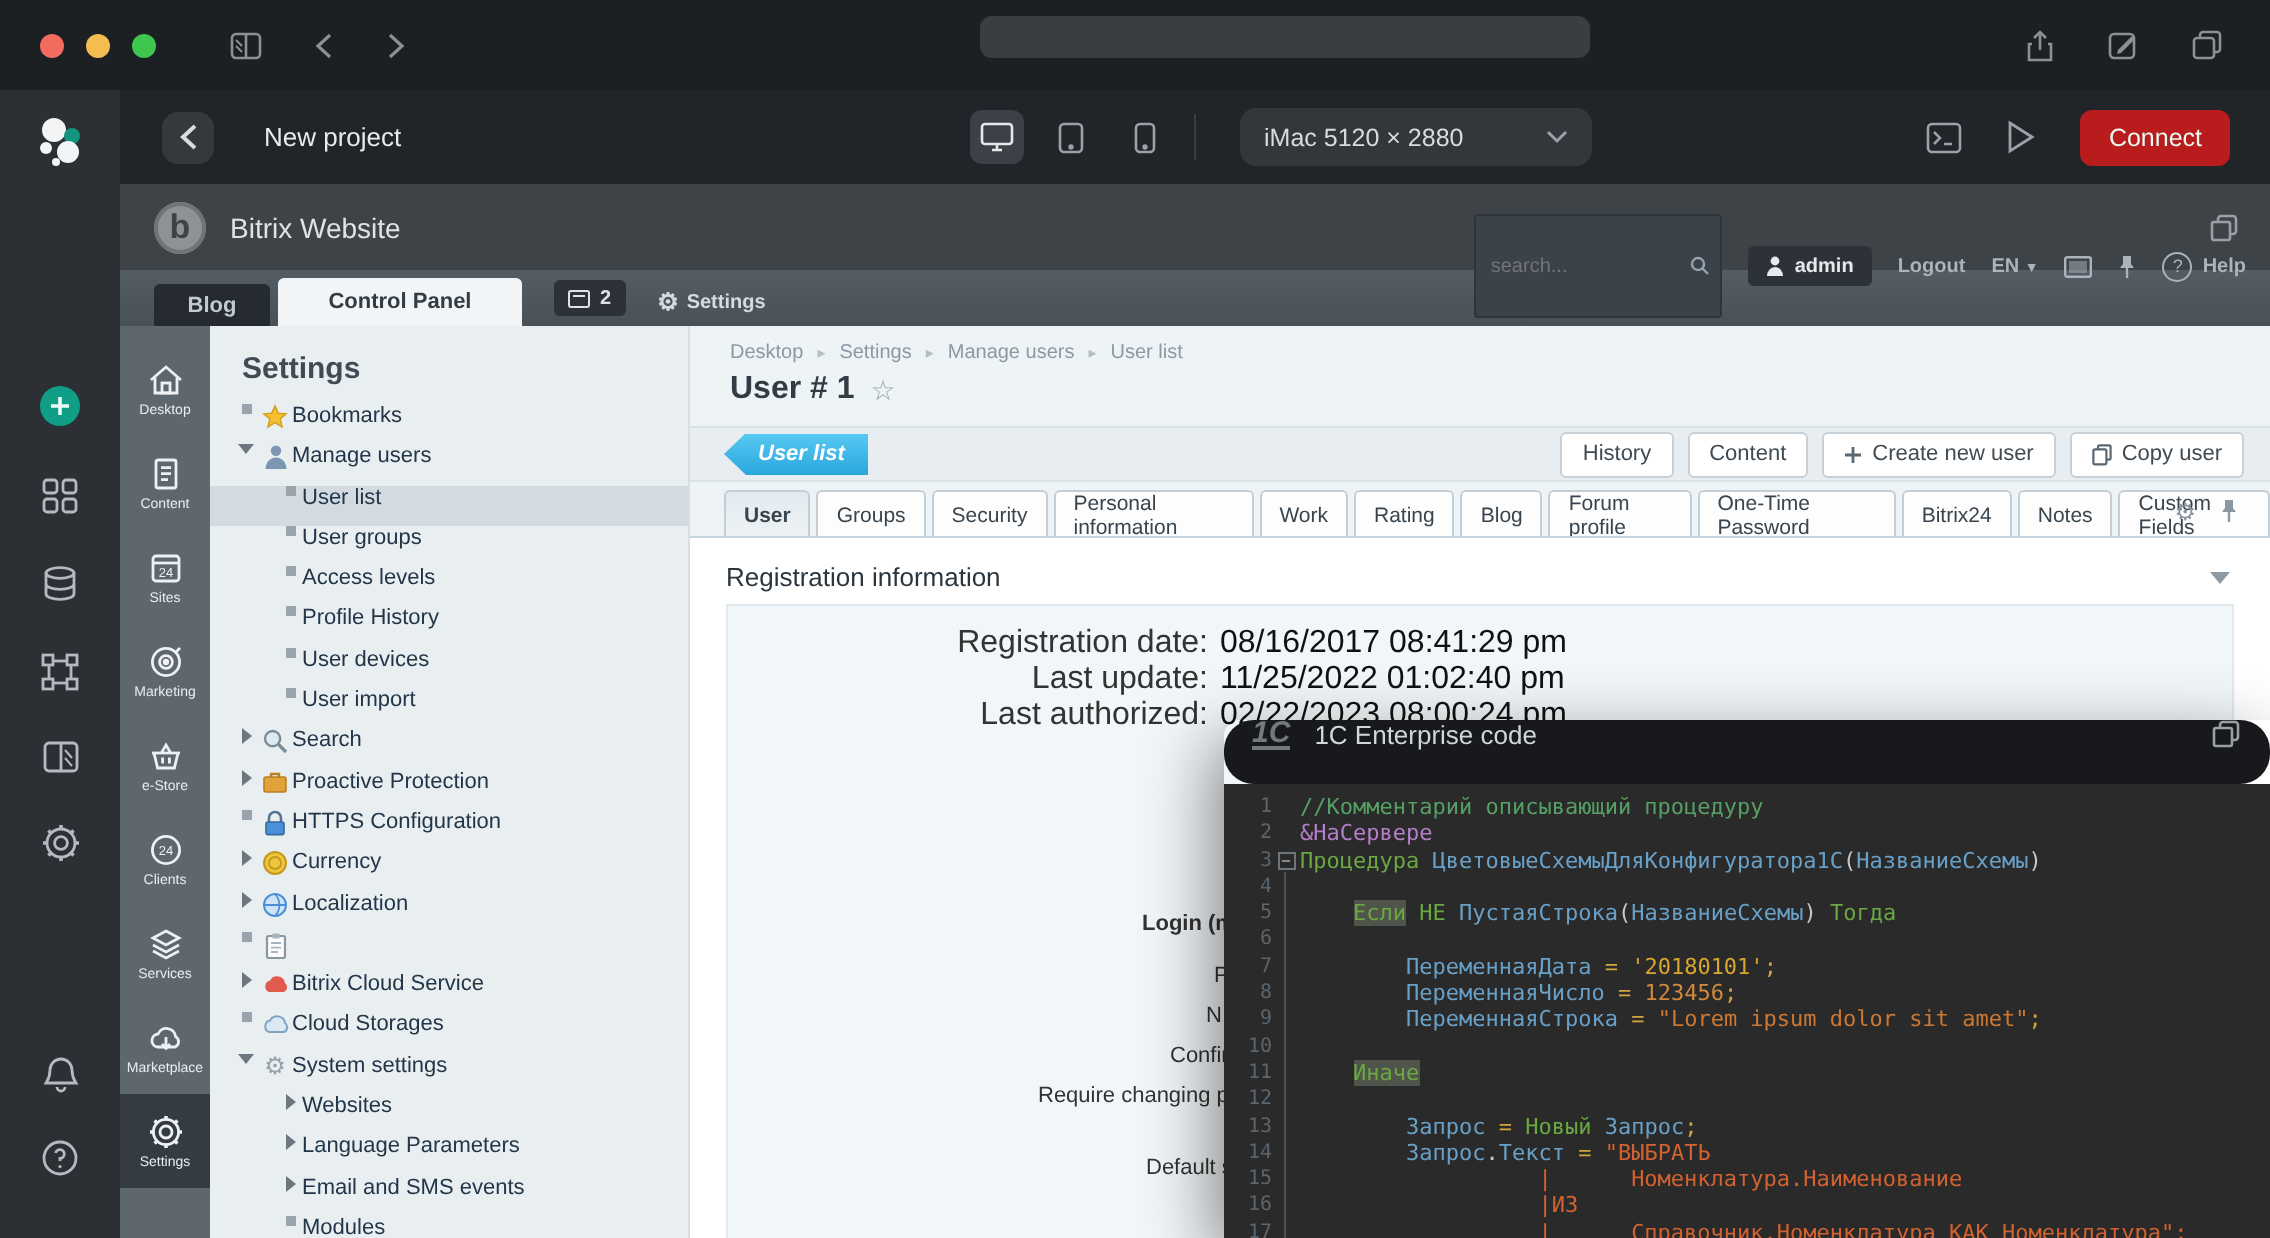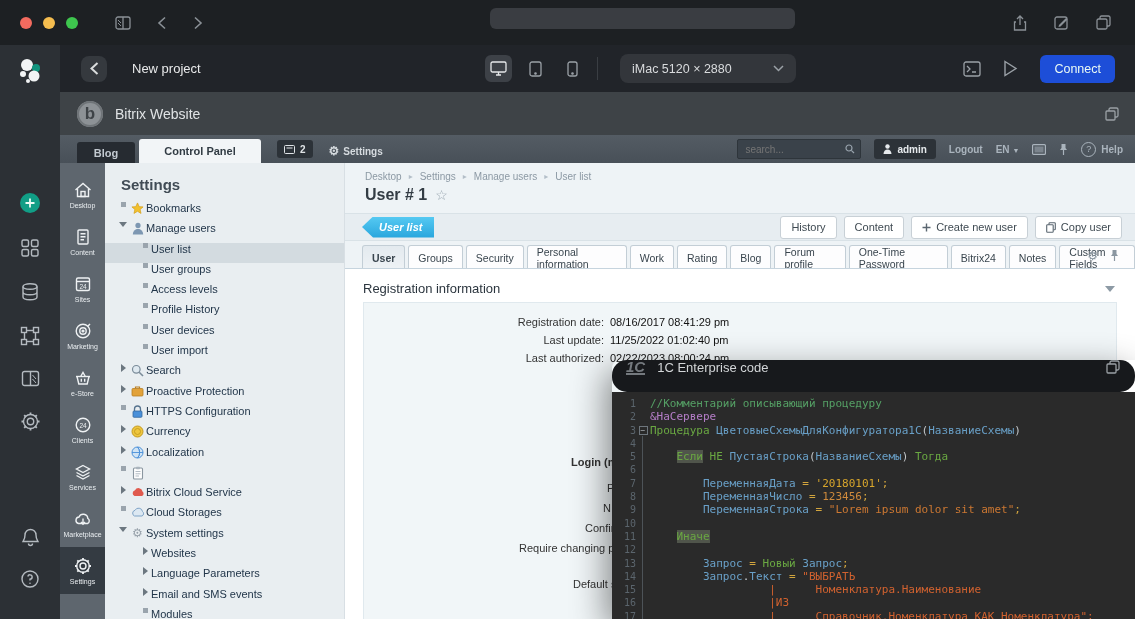--- a/index.html
+++ b/index.html
@@ -24,21 +24,21 @@
             display:flex;align-items:center;justify-content:center;font-size:14px;font-weight:bold;}
   #project-title{margin-left:25px;color:#e9eaeb;font-size:13px;text-align:center;}
   #device-group{position:absolute;left:425px;top:10px;display:flex;align-items:center;gap:10px;}
   .dev-btn{width:27px;height:27px;border-radius:6px;display:flex;align-items:center;justify-content:center;color:#9ba1a7;}
   .dev-btn.active{background:#3d4147;color:#e6e8ea;}
   #dev-divider{position:absolute;left:537px;top:12px;width:1px;height:23px;background:#3a3e43;}
   #device-preset{position:absolute;left:560px;top:9px;width:176px;height:29px;background:#33363b;border-radius:8px;
                  display:flex;align-items:center;color:#d9dbdd;font-size:12.5px;padding:0 12px;box-sizing:border-box;}
   #device-preset .chev{margin-left:auto;color:#9ba1a7;font-size:10px;}
   #t2-right{position:absolute;right:20px;top:0;height:47px;display:flex;align-items:center;gap:22px;}
-  #connect-btn{background:#1d4ed8;color:#eafaf4;font-size:12.5px;border-radius:6px;height:28px;padding:0 14px;
+  #connect-btn{background:#b91c1c;color:#eafaf4;font-size:12.5px;border-radius:6px;height:28px;padding:0 14px;
                display:flex;align-items:center;}
 
   
   #bxheader{left:60px;top:92px;width:1075px;height:43px;background:#3e4347;display:flex;align-items:center;}
   #bx-logo{width:26px;height:26px;margin-left:17px;border-radius:50%;background:#8d9296;color:#3e4347;
            display:flex;align-items:center;justify-content:center;font-weight:bold;font-size:17px;
            box-shadow:inset 0 0 0 2px #6f7478;}
   #bx-brand{margin-left:12px;color:#e0e3e5;font-size:14px;}
   #bxheader-copy{margin-left:auto;margin-right:16px;color:#9aa0a5;}
 
@@ -48,21 +48,21 @@
   #site-tab{margin-left:17px;height:21px;width:58px;background:#262b31;border-radius:3px 3px 0 0;
             color:#c3cad1;font-weight:bold;font-size:11px;display:flex;align-items:center;justify-content:center;}
   #cp-tab{margin-left:4px;height:24px;width:122px;background:#f2f5f7;border-radius:3px 3px 0 0;
           color:#323c44;font-weight:bold;font-size:11px;display:flex;align-items:center;justify-content:center;}
   #notif-badge{margin-left:16px;margin-bottom:5px;height:18px;background:#2c3238;border-radius:3px;
                display:flex;align-items:center;padding:0 7px;color:#dfe3e6;font-size:10px;font-weight:bold;gap:5px;}
   #settings-quick{margin-left:16px;margin-bottom:5px;display:flex;align-items:center;gap:4px;
                   color:#d6dbdf;font-size:10px;font-weight:bold;}
   #bxtabs-right{margin-left:auto;margin-right:12px;margin-bottom:4px;display:flex;align-items:center;gap:13px;}
   #bx-search{width:112px;height:18px;background:#3a424a;border:1px solid #2e353b;border-radius:2px;
-             display:flex;align-items:center;padding:0 5px;}
+             display:flex;align-items:center;padding:16px 5px;}
   #bx-search input{flex:1;min-width:0;background:transparent;border:0;outline:0;color:#98a3ad;font-size:10px;
                    font-family:"Liberation Sans",sans-serif;}
   #admin-btn{height:20px;background:#2c3238;border-radius:3px;display:flex;align-items:center;gap:5px;
              padding:0 9px;color:#e6eaed;font-size:10px;font-weight:bold;}
   .nav-txt{color:#aab4bd;font-size:10px;font-weight:bold;}
   #help-wrap{display:flex;align-items:center;gap:5px;}
   #help-q{width:13px;height:13px;border-radius:50%;border:1px solid #aab4bd;color:#aab4bd;font-size:9px;
           display:flex;align-items:center;justify-content:center;}
 
   
@@ -102,21 +102,21 @@
   .bx-tab{height:23px;padding:0 9px;border:1px solid #c3ced6;border-bottom:none;border-radius:3px 3px 0 0;
           background:#fdfdfe;font-size:10.5px;color:#39454e;display:flex;align-items:center;}
   .bx-tab.active{background:linear-gradient(#e3eaef,#eef2f5);font-weight:bold;}
   #tabs-icons{position:absolute;right:16px;top:86px;display:flex;gap:12px;color:#8b97a1;}
   #form-card{position:absolute;left:0;top:105px;width:790px;height:351px;background:#fff;border-top:1px solid #c6d4de;}
   #section-row{position:absolute;left:18px;top:12px;right:20px;display:flex;align-items:center;}
   #section-title{font-size:13px;color:#2b353e;}
   #section-collapse{margin-left:auto;width:0;height:0;border-left:5px solid transparent;border-right:5px solid transparent;
                     border-top:6px solid #8d9aa5;}
   #reg-panel{position:absolute;left:18px;top:33px;right:18px;bottom:0;background:#f1f6f8;border:1px solid #e0e9ee;}
-  .fld-row{display:flex;align-items:center;height:18px;font-size:11px;}
+  .fld-row{display:flex;align-items:center;height:18px;font-size:16px;}
   .fld-label{width:240px;text-align:right;color:#333;flex:none;}
   .fld-value{margin-left:6px;color:#111;}
   #fields{position:absolute;left:0;top:10px;width:100%;}
   .frag{position:absolute;font-size:11px;color:#333;white-space:nowrap;}
   .frag.b{font-weight:bold;}
 
   
   #onec{left:612px;top:360px;width:523px;height:259px;z-index:50;border-radius:8px 0 0 0;
         box-shadow:-6px 10px 34px rgba(0,0,0,.45);overflow:hidden;}
   #onec-title{height:32px;background:#17191c;display:flex;align-items:flex-start;border-radius:15px;}

